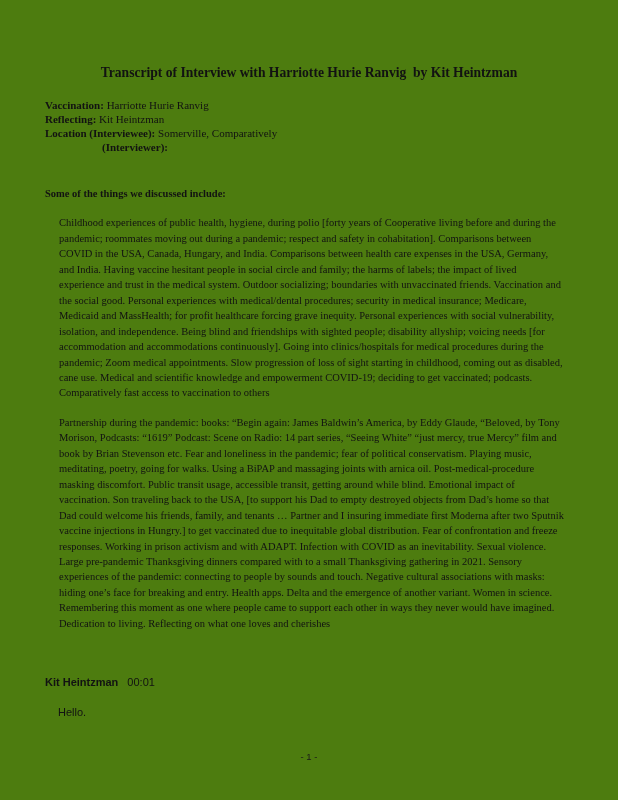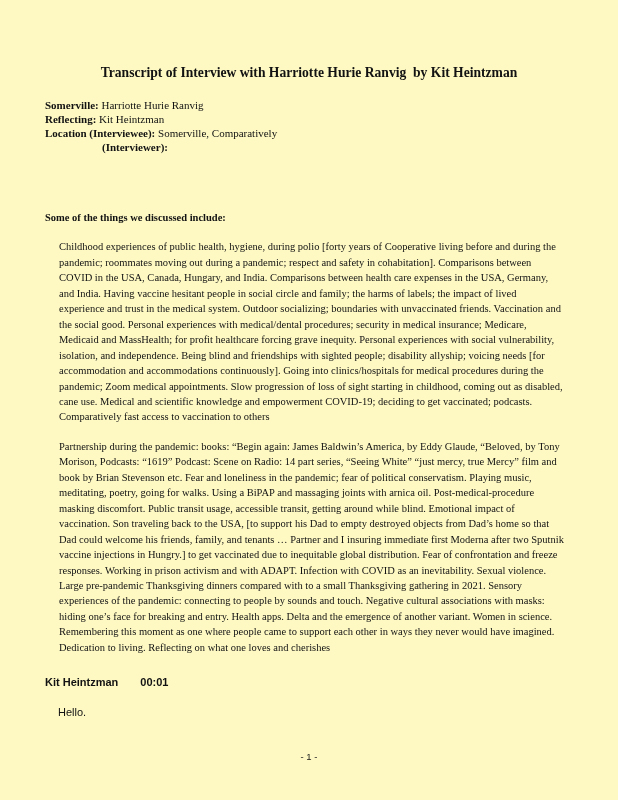--- a/index.html
+++ b/index.html
@@ -11,21 +11,21 @@
     width: 618px;
     height: 800px;
     position: relative;
     font-family: "Liberation Serif", serif;
     color: #121212;
     overflow: hidden;
   }
   .page {
     position: absolute;
     inset: 0;
-    background: #fef9c3;
+    background: #4d7c0f;
   }
   .doc-title {
     position: absolute;
     top: 65px;
     left: 0;
     width: 618px;
     text-align: center;
     font-size: 13.6px;
     font-weight: bold;
     white-space: pre-wrap;
@@ -40,21 +40,21 @@
     line-height: 13.9px;
   }
   .meta-row .meta-label {
     font-weight: bold;
   }
   .meta-row.indent {
     padding-left: 57px;
   }
   .discussion {
     position: absolute;
-    top: 210px;
+    top: 186px;
     left: 45px;
     width: 533px;
     font-size: 10.5px;
     line-height: 15.45px;
     text-align: left;
   }
   .discussion-heading {
     font-weight: bold;
     margin: 0;
   }
@@ -68,22 +68,21 @@
     left: 45px;
     width: 540px;
     font-family: "Liberation Sans", sans-serif;
     font-size: 11px;
     line-height: 16.5px;
   }
   .speaker-name {
     font-weight: bold;
   }
   .timestamp {
-    margin-left: 22px;
-    font-weight: bold;
+    margin-left: 9px;
   }
   .utterance {
     margin: 13px;
   }
   .page-footer {
     position: absolute;
     top: 751px;
     left: 0;
     width: 618px;
     text-align: center;
@@ -94,21 +93,21 @@
 </style>
 </head>
 <body>
 
 <div class="page">
 
   <div class="doc-title">Transcript of Interview with Harriotte Hurie Ranvig  by Kit Heintzman</div>
 
   <div class="meta-block">
     <div class="meta-row">
-      <span class="meta-label">Somerville:</span>
+      <span class="meta-label">Vaccination:</span>
       <span class="meta-value">Harriotte Hurie Ranvig</span>
     </div>
     <div class="meta-row">
       <span class="meta-label">Reflecting:</span>
       <span class="meta-value">Kit Heintzman</span>
     </div>
     <div class="meta-row">
       <span class="meta-label">Location (Interviewee):</span>
       <span class="meta-value">Somerville, Comparatively</span>
     </div>

